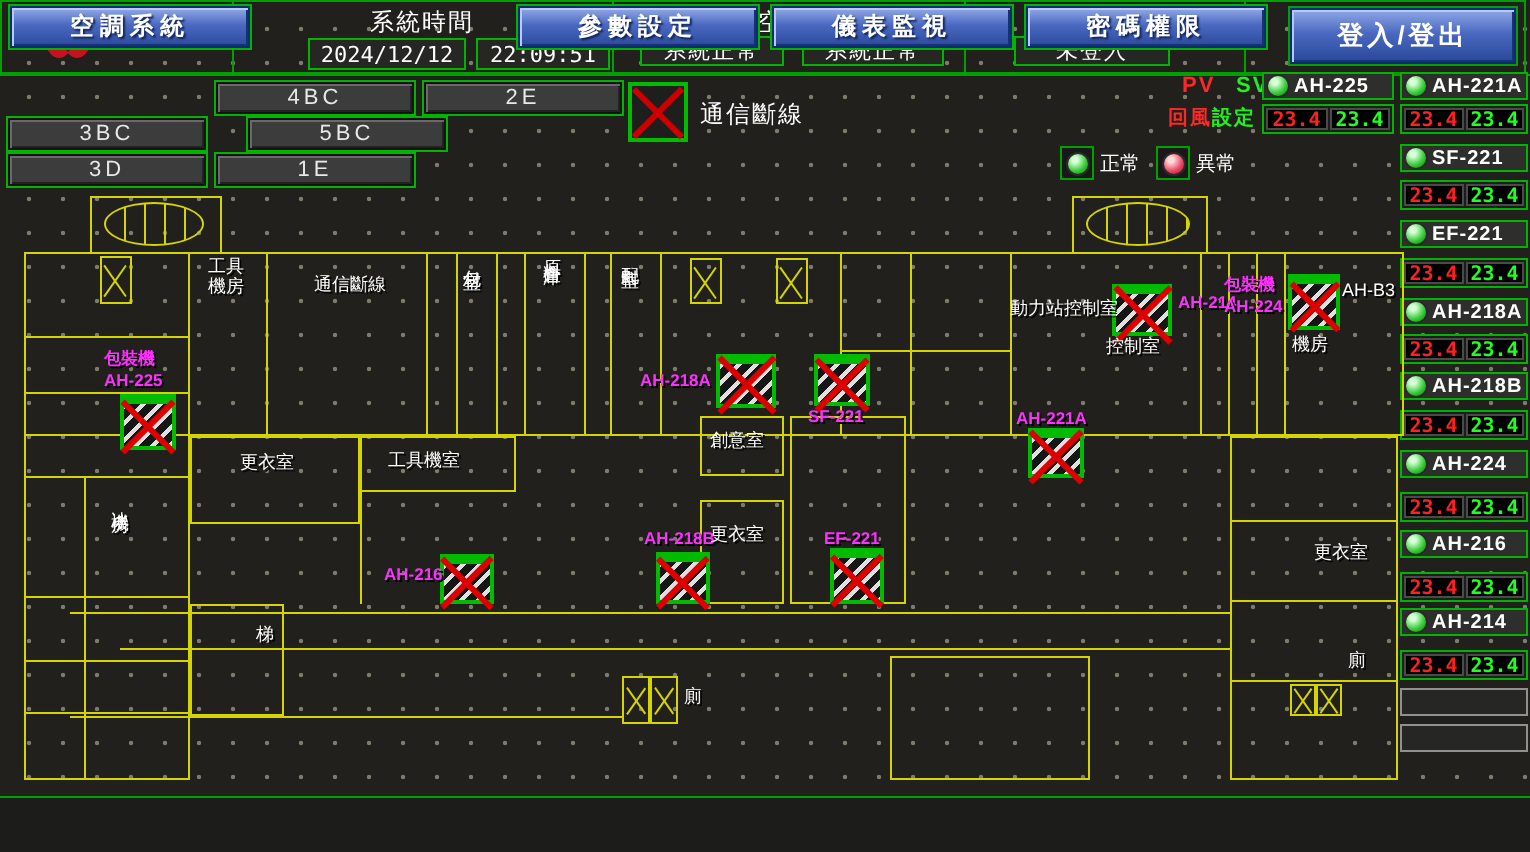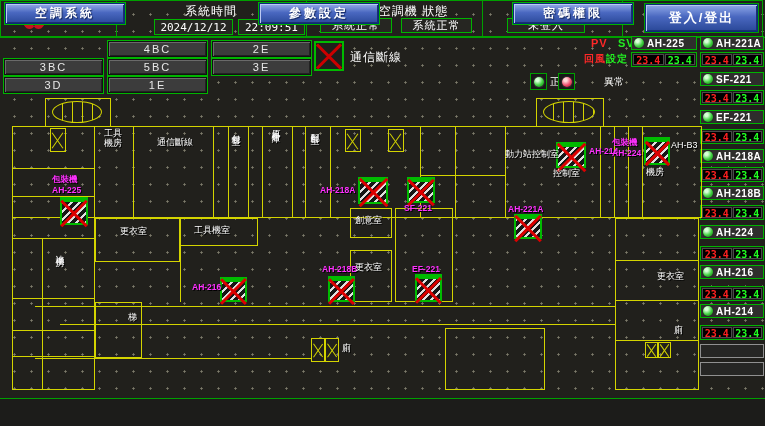--- a/index.html
+++ b/index.html
@@ -116,35 +116,34 @@
   <div class="abs gbox" style="left:320px;top:18px;width:72px;height:15px;">系統正常</div>
   <div class="abs gbox" style="left:401px;top:18px;width:71px;height:15px;">系統正常</div>
 
   <div class="abs tb-label" style="left:482px;top:3px;width:140px;">登入人員</div>
   <div class="abs gbox" style="left:507px;top:18px;width:78px;height:15px;">未登入</div>
   <div class="abs bluebtn" style="left:645px;top:4px;width:113px;height:28px;font-size:13px;">登入/登出</div>
 
   <div class="abs hbtn" style="left:108px;top:41px;">4BC</div>
   <div class="abs hbtn" style="left:212px;top:41px;">2E</div>
   <div class="abs hbtn" style="left:4px;top:59px;">3BC</div>
-  <div class="abs hbtn" style="left:108px;top:59px;">5BC</div>
-  <div class="abs hbtn" style="left:212px;top:59px;">3E</div>
+  <div class="abs hbtn" style="left:124px;top:59px;">5BC</div>
   <div class="abs hbtn" style="left:4px;top:77px;">3D</div>
   <div class="abs hbtn" style="left:108px;top:77px;">1E</div>
 
   <div class="comm-xbox" style="left:314px;top:41px;width:30px;height:30px;"></div>
   <div class="abs" style="left:350px;top:49px;font-size:12px;letter-spacing:1px;">通信斷線</div>
 
   <div class="abs" style="left:530px;top:73px;display:flex;align-items:center;">
     <span class="led-sq">
         <span class="led"></span>
       </span>
     <span class="leg-txt">正常</span>
   </div>
-  <div class="abs" style="left:558px;top:73px;display:flex;align-items:center;gap:26px;">
+  <div class="abs" style="left:578px;top:73px;display:flex;align-items:center;">
     <span class="led-sq">
         <span class="led red"></span>
       </span>
     <span class="leg-txt">異常</span>
   </div>
 
   <div class="abs rh red-t" style="left:591px;top:37px;">PV</div>
   <div class="abs rh grn-t" style="left:618px;top:37px;">SV</div>
   <div class="abs rh red-t" style="left:584px;top:52px;font-size:10px;">回風</div>
   <div class="abs rh grn-t" style="left:606px;top:52px;font-size:10px;">設定</div>
@@ -333,15 +332,16 @@
   <div class="abs r-label" style="left:355px;top:262px;">更衣室</div>
   <div class="abs r-label v-label" style="left:55px;top:248px;">冰機房</div>
   <div class="abs r-label" style="left:128px;top:312px;">梯</div>
   <div class="abs r-label" style="left:342px;top:343px;">廁</div>
   <div class="abs r-label" style="left:657px;top:271px;">更衣室</div>
   <div class="abs r-label" style="left:674px;top:325px;">廁</div>
 
   <div class="abs navbar"></div>
   <div class="navbtn" style="left:5px;">空調系統</div>
   <div class="navbtn" style="left:259px;">參數設定</div>
+  <div class="navbtn" style="left:386px;">儀表監視</div>
   <div class="navbtn" style="left:513px;">密碼權限</div>
 
 </div>
 
 </body></html>

